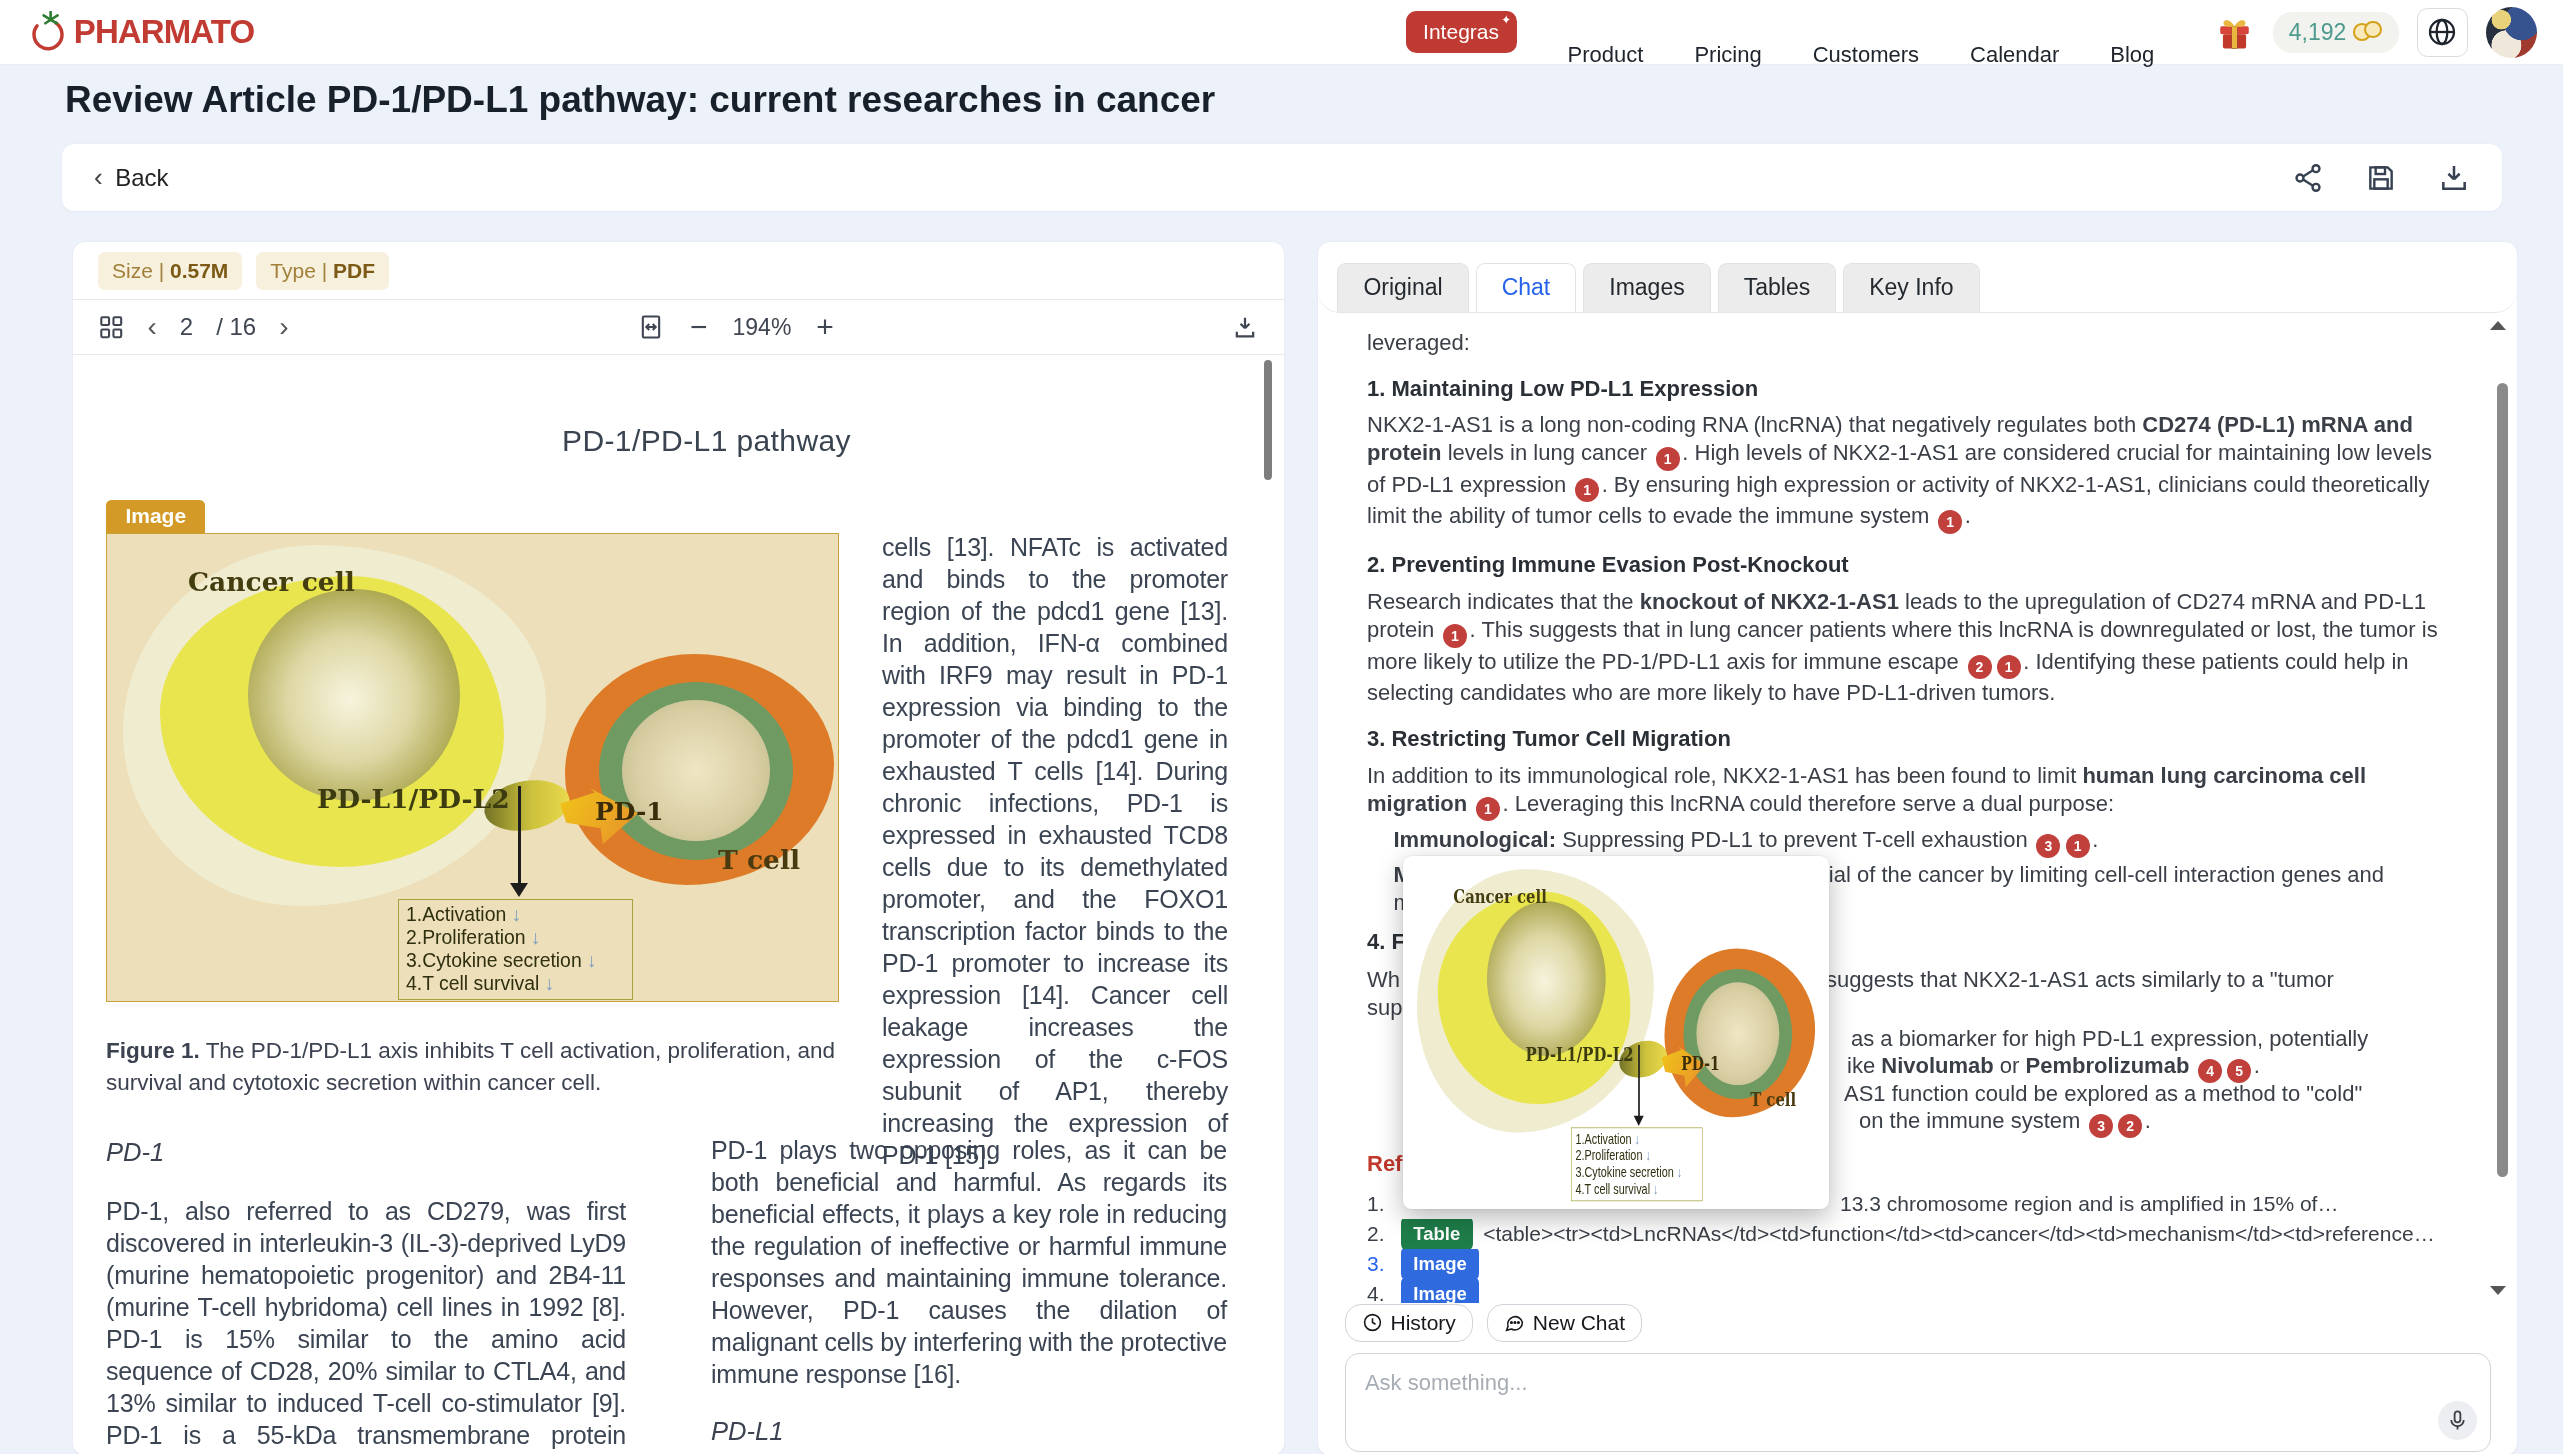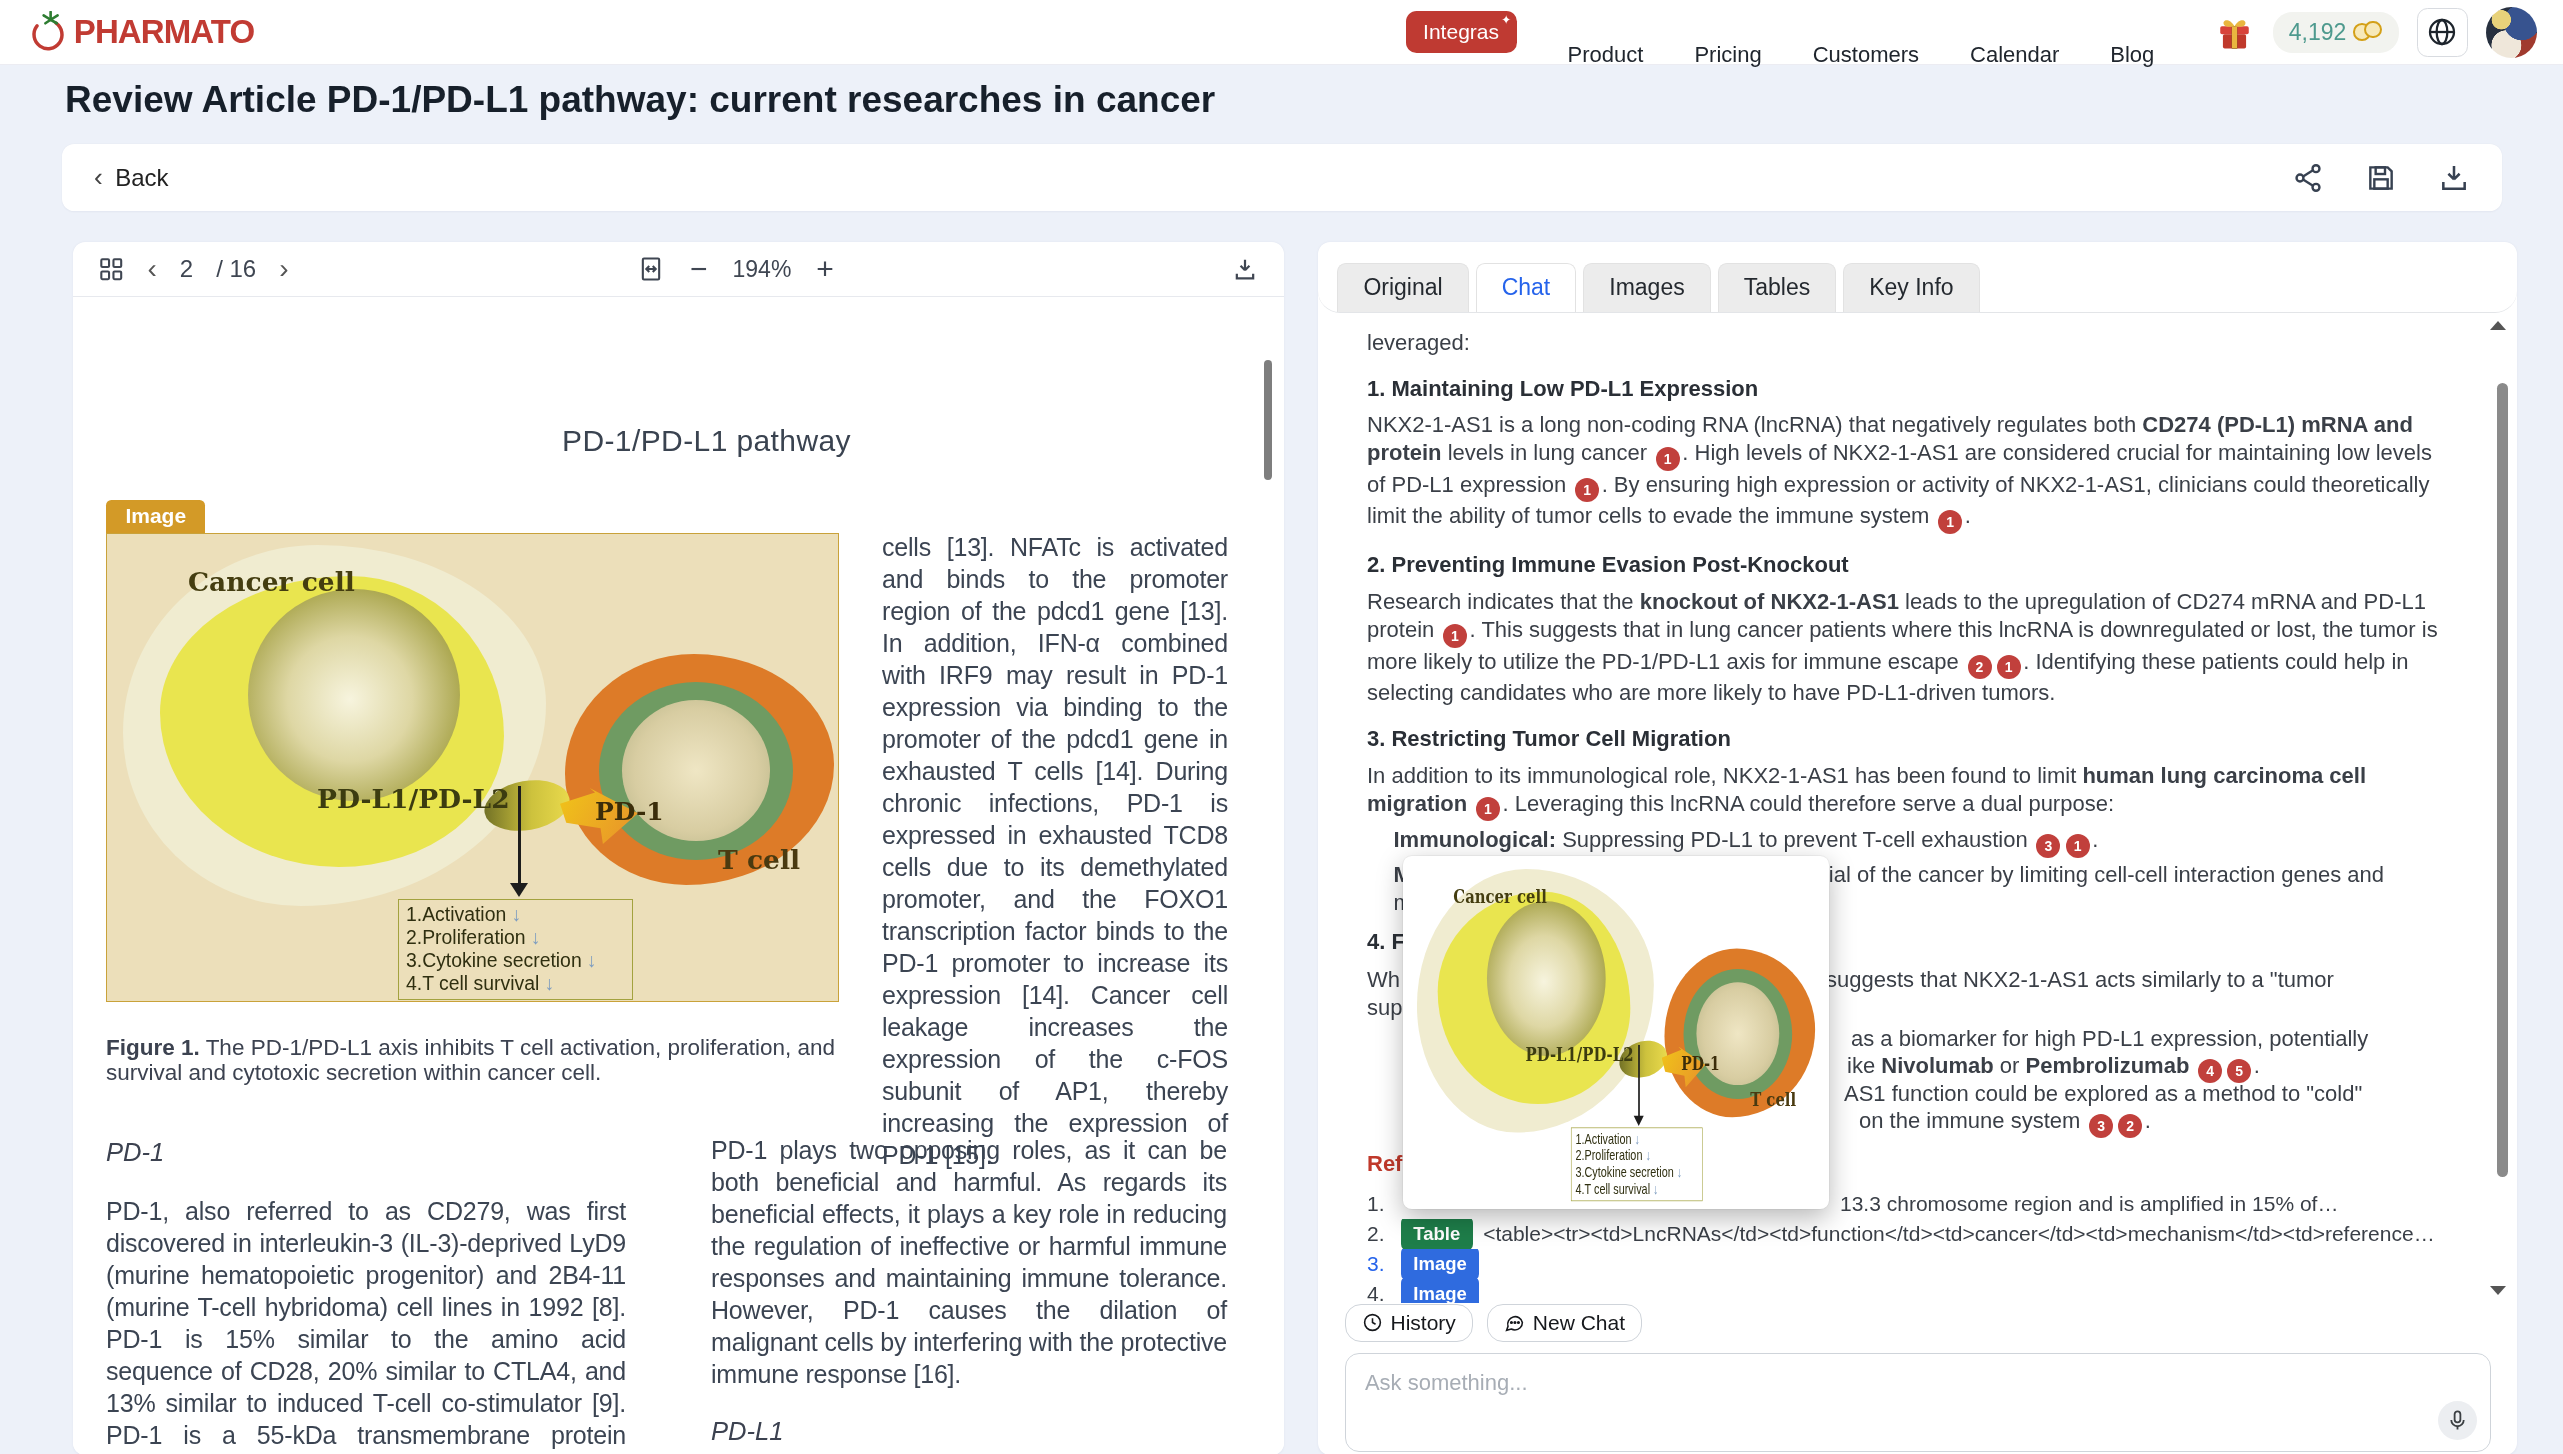--- a/index.html
+++ b/index.html
@@ -86,21 +86,21 @@
   .tcell-green { position:absolute; left:492px; top:148px; width:194px; height:178px; background:#6f9b62; border-radius:50%; }
   .tcell-inner { position:absolute; left:515px; top:166px; width:148px; height:141px; border-radius:50%;
                  background:radial-gradient(circle, #efe6c4 0%, #d8cda2 60%, #b3b183 100%); }
   .down-arrow-line { position:absolute; left:411px; top:252px; width:2.6px; height:99px; background:#1d1d1d; }
   .down-arrow-head { position:absolute; left:403px; top:349px; width:0; height:0;
                      border-left:9.7px solid transparent; border-right:9.7px solid transparent; border-top:14px solid #1d1d1d; }
   .fig-effects { position:absolute; left:291px; top:365px; width:235px; height:101px; border:1.8px solid #a3a23f;
                  padding:2.6px 7px; font-size:19.4px; line-height:23px; color:#2f2f10; }
   .fig-effects .dn { color:#7d9cc0; }
 
-  .fig-caption { position:absolute; left:33px; top:680px; width:780px; font-size:22.5px; line-height:25px; color:#3c4250; }
+  .fig-caption { position:absolute; left:33px; top:680px; width:780px; font-size:22.5px; line-height:32px; color:#3c4250; }
   .pdf-body { font-size:25px; line-height:32px; color:#3b4452; text-align:justify; letter-spacing:-0.2px; }
   .col-right-top { position:absolute; left:809px; top:176px; width:346px; }
   .h-italic { position:absolute; font-size:25.6px; font-style:italic; color:#3c4250; }
   .pd1-h { left:33px; top:783px; }
   .pdl1-h { left:638px; top:1062px; }
   .pd1-para { position:absolute; left:33px; top:840px; width:520px; }
   .opp-para { position:absolute; left:638px; top:779px; width:516px; }
 
   
   .right-card { position:absolute; left:1318px; top:242px; width:1199px; height:1213px; background:#fff;
@@ -241,20 +241,28 @@
     <span class="ic">
       <svg width="32" height="32" viewBox="0 0 24 24" fill="none" stroke="#374151" stroke-width="1.9">
         <path d="M12 3v10m0 0l-4.2-4.2M12 13l4.2-4.2"></path>
           <path d="M4 15v5h16v-5"></path>
       </svg>
     </span>
   </div>
 </div>
 
 <div class="left-card">
+  <div class="doc-badges">
+    <div class="doc-badge">
+      <span>Size</span> | <b>0.57M</b>
+    </div>
+    <div class="doc-badge">
+      <span>Type</span> | <b>PDF</b>
+    </div>
+  </div>
   <div class="pdf-toolbar">
     <div class="ptb-left">
       <span class="ptb-btn">
         <svg width="26.5" height="26.5" viewBox="0 0 24 24" fill="none" stroke="#3f4652" stroke-width="1.9">
           <rect x="3" y="3" width="7" height="7" rx="1"></rect>
             <rect x="14" y="3" width="7" height="7" rx="1"></rect>
           <rect x="3" y="14" width="7" height="7" rx="1"></rect>
             <rect x="14" y="14" width="7" height="7" rx="1"></rect>
         </svg>
       </span>

